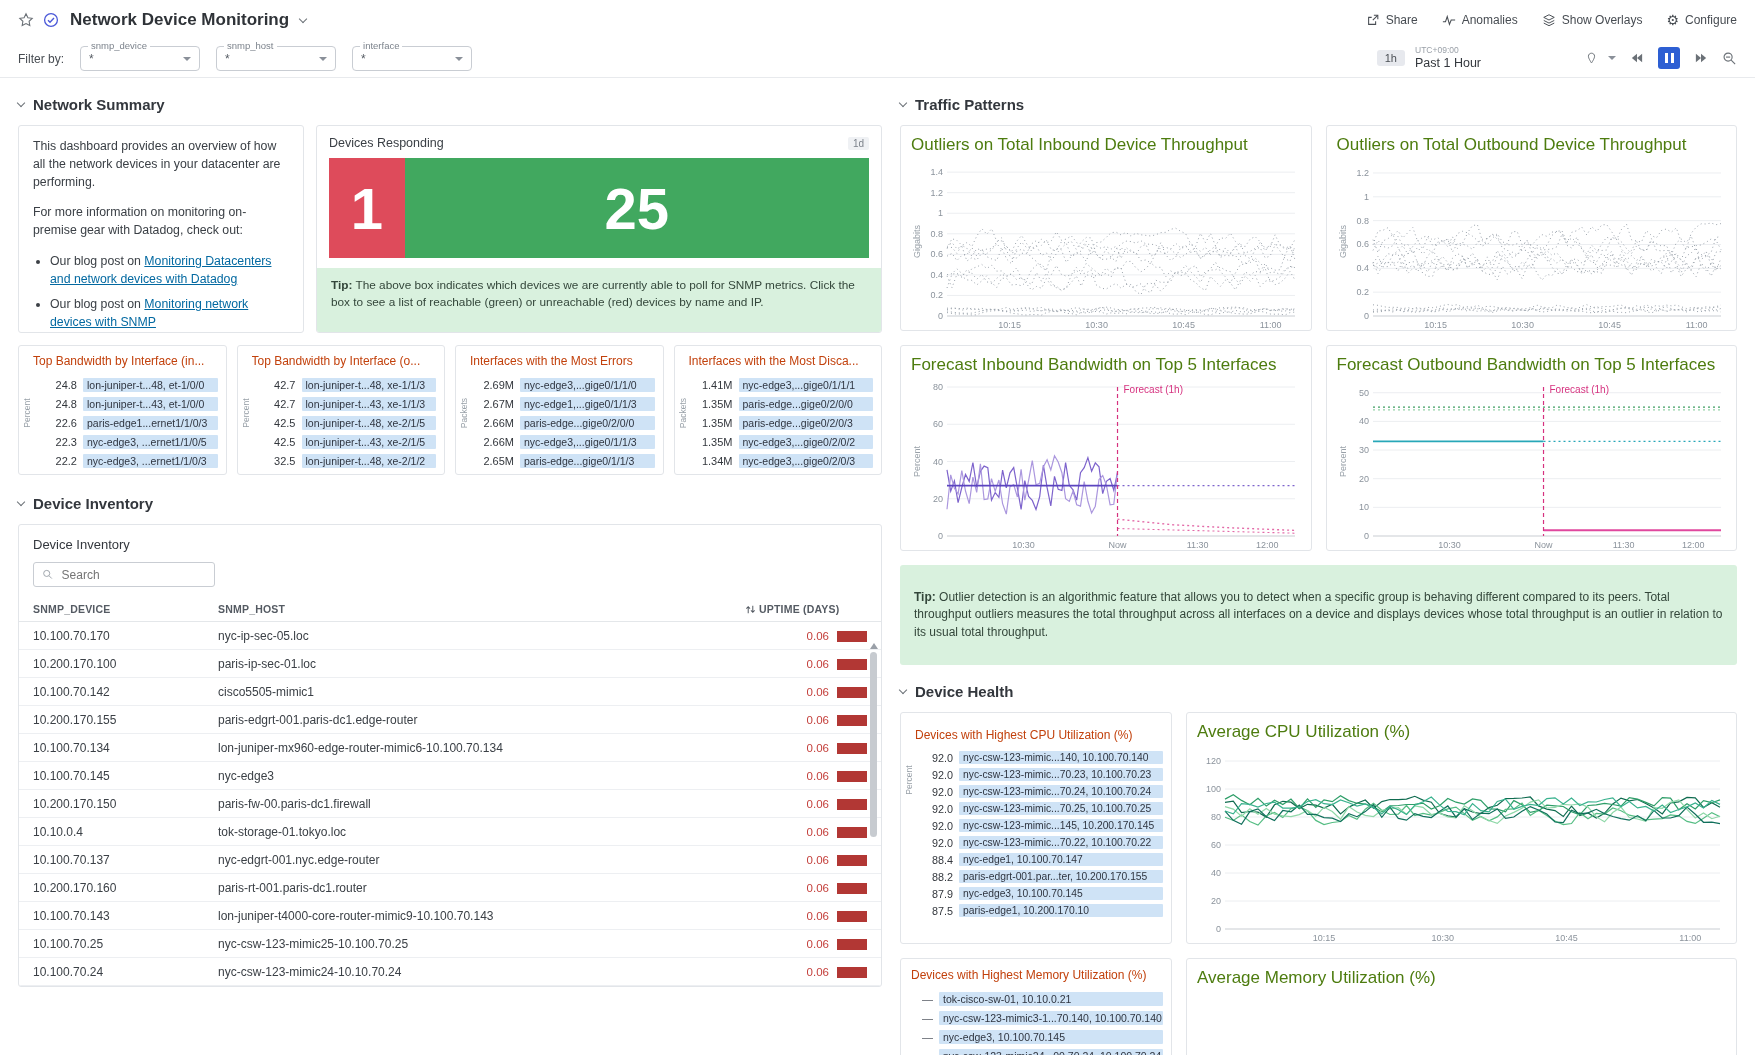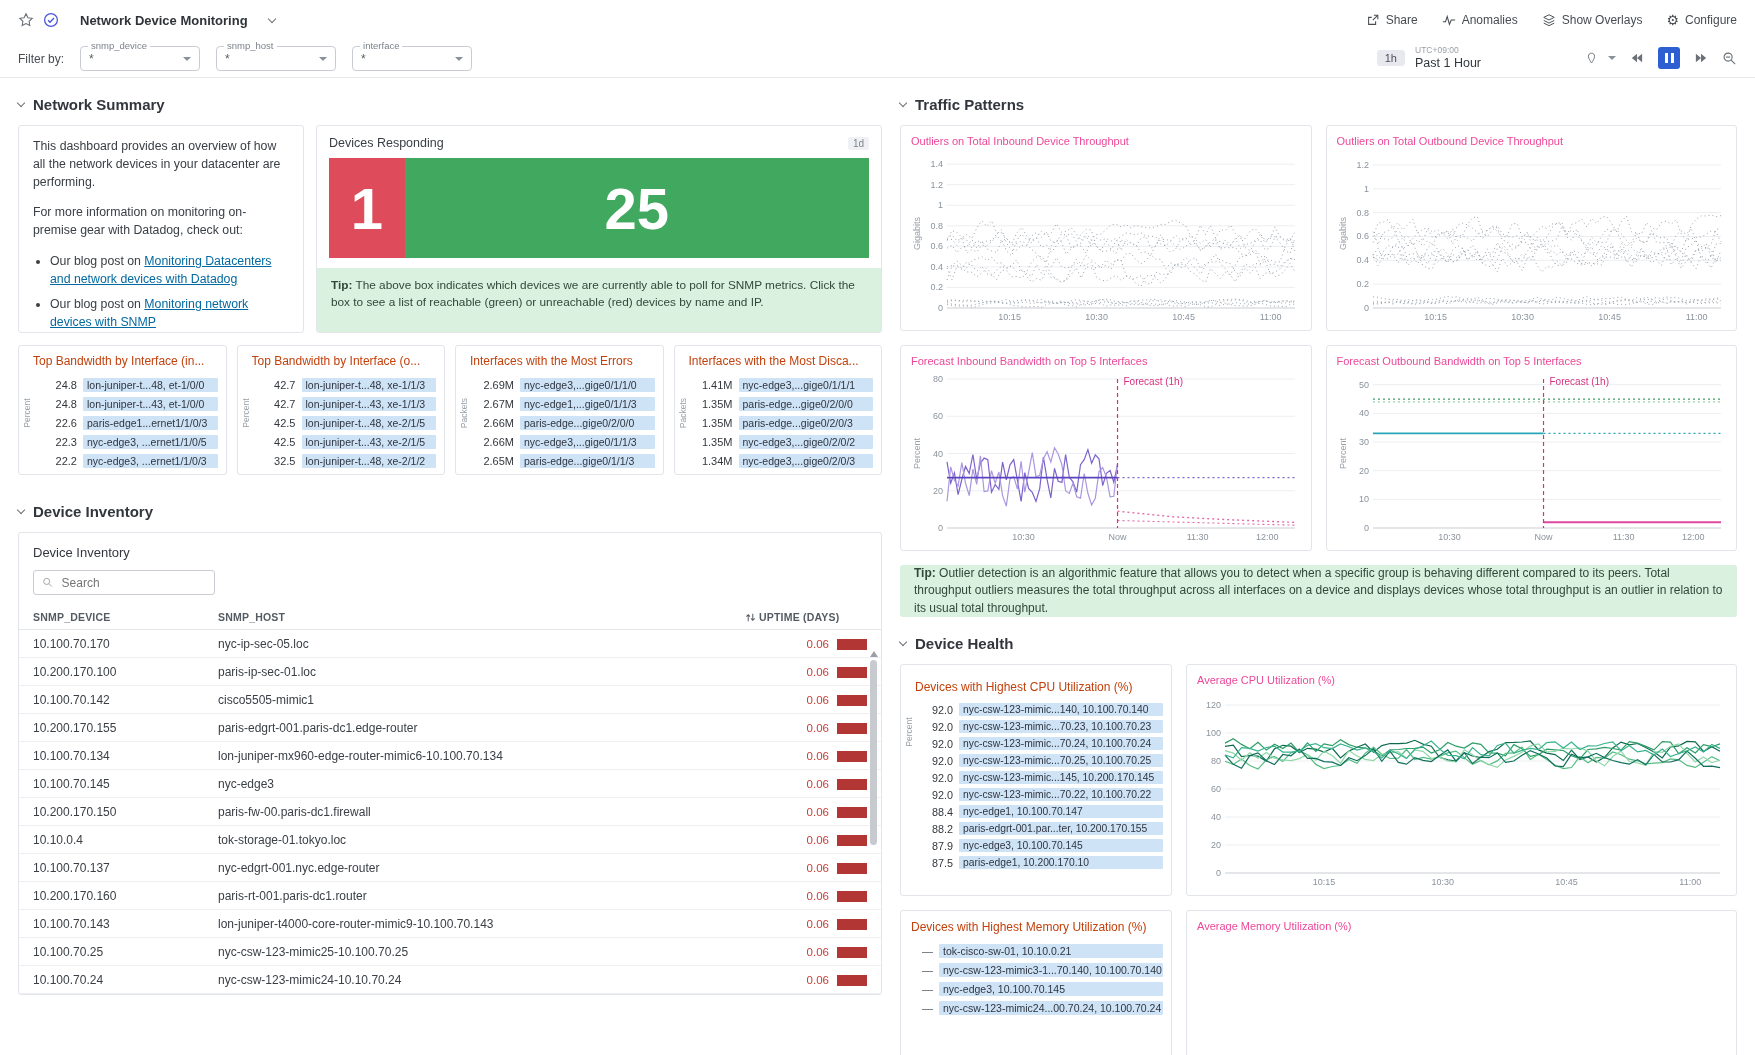--- a/index.html
+++ b/index.html
@@ -4,21 +4,21 @@
 <style>
   * { box-sizing: border-box; }
   body {
     margin: 0; width: 1755px; height: 1055px; overflow: hidden;
     background: #ffffff; color: #33373d;
     font-family: "Liberation Sans", sans-serif; font-size: 12px;
   }
   
   .topbar { display:flex; justify-content:space-between; align-items:center; height:40px; padding:0 18px; background:#fff; }
   .topbar-left { display:flex; align-items:center; gap:9px; }
-  .page-title { font-size:13px; font-weight:700; color:#2f3338; margin:12px; }
+  .page-title { font-size:17px; font-weight:700; color:#2f3338; margin:2px; }
   .topbar-right { display:flex; align-items:center; }
   .action-btn { display:flex; align-items:center; gap:6px; font-size:12px; color:#474c52; margin-left:24px; cursor:pointer; }
   .icon-svg { display:inline-block; vertical-align:middle; }
   .gear-glyph { font-size:14px; color:#474c52; line-height:1; }
   .chev { display:inline-block; width:6px; height:6px; border-right:1.5px solid #6b7177; border-bottom:1.5px solid #6b7177; transform:rotate(45deg); margin-top:-3px; }
   
   .filterbar { display:flex; align-items:center; justify-content:space-between; height:38px; padding:0 18px; background:#fff; border-bottom:1px solid #e8eaed; }
   .filters { display:flex; align-items:center; gap:16px; }
   .filter-by { font-size:12px; color:#474c52; }
   .dd { position:relative; display:flex; align-items:center; justify-content:space-between; width:120px; height:25px; border:1px solid #c9cdd3; border-radius:4px; background:#fff; padding:0 8px; font-size:12px; color:#555b63; cursor:pointer; }
@@ -56,41 +56,41 @@
   .resp-tip { background:#d9f1de; margin:10px -12px -10px; padding:9px 14px; font-size:11.8px; line-height:1.42; color:#33463a; flex:1; }
   .toplists { display:grid; grid-template-columns:repeat(4,1fr); gap:10px; margin-top:12px; }
   .tl-card { padding:8px 8px 8px 4px; height:130px; position:relative; overflow:hidden; }
   .tl-title { font-size:12px; color:#c2410c; white-space:nowrap; overflow:hidden; text-overflow:ellipsis; margin:0 0 7px 10px; }
   .tl-axis { position:absolute; left:-12px; top:62px; transform:rotate(-90deg); font-size:8.5px; color:#98a0a8; width:40px; text-align:center; }
   .tl-rows { margin-left:14px; }
   .tl-row { display:flex; align-items:center; height:19px; gap:6px; cursor:pointer; }
   .tl-val { width:40px; text-align:right; font-size:11px; color:#33373d; flex:none; }
   .tl-chip { flex:1; background:#cfe3f6; font-size:10.5px; color:#2f3540; padding:1px 4px; white-space:nowrap; overflow:hidden; border-radius:1px; }
   
-  .inv-section { margin-top:28px; }
+  .inv-section { margin-top:20px; }
   .inv-card { position:relative; overflow:hidden; }
   .inv-title { font-size:13px; color:#33373d; padding:12px 14px 4px; }
   .inv-search { margin:6px 14px 10px; width:182px; height:25px; border:1px solid #c9cdd3; border-radius:3px; display:flex; align-items:center; padding:0 8px; gap:6px; }
   .inv-search input { border:none; outline:none; font-size:12px; color:#555; width:100%; font-family:"Liberation Sans",sans-serif; }
   .inv-table { width:100%; border-collapse:collapse; font-size:12px; }
   .inv-table th { font-size:10.5px; color:#555b63; text-align:left; padding:6px 14px; border-bottom:1px solid #e4e7ea; font-weight:700; letter-spacing:.2px; }
   .inv-table td { padding:6.5px 14px; border-bottom:1px solid #edeff2; color:#3b4046; }
   .col-dev { width:185px; } .col-up { width:150px; text-align:center; }
   .up-cell { text-align:right; white-space:nowrap; }
   .up-val { color:#c4403c; font-size:11.5px; }
   .up-bar { display:inline-block; width:30px; height:11px; background:#b23734; margin-left:8px; vertical-align:middle; }
   .inv-scroll { position:absolute; top:118px; right:3px; bottom:6px; width:9px; }
   .scroll-up { width:0; height:0; border-left:4px solid transparent; border-right:4px solid transparent; border-bottom:6px solid #9aa0a8; margin:0 auto 3px; }
   .scroll-thumb { width:7px; margin:0 auto; height:55%; background:#c7cbd0; border-radius:4px; }
   
   .chart-grid { display:grid; grid-template-columns:1fr 1fr; gap:14px; }
   .chart-card { height:206px; padding:9px 10px 5px; display:flex; flex-direction:column; overflow:hidden; }
-  .chart-title { font-size:11px; color:#ec4899; margin-bottom:3px; white-space:nowrap; overflow:hidden; text-overflow:ellipsis; }
+  .chart-title { font-size:17px; color:#4d7c0f; margin-bottom:3px; white-space:nowrap; overflow:hidden; text-overflow:ellipsis; }
   .plot { flex:1; position:relative; min-height:0; }
-  .tip-wide { margin-top:14px; background:#d9f1de; border-radius:3px; padding:0 14px; font-size:12px; line-height:1.45; color:#33463a; }
+  .tip-wide { margin-top:14px; background:#d9f1de; border-radius:3px; padding:24px 14px; font-size:12px; line-height:1.45; color:#33463a; }
   .health-grid { display:grid; grid-template-columns:272px 1fr; gap:14px; }
   .health-grid + .health-grid { margin-top:14px; }
   .hl-card { height:232px; padding:15px 8px 6px 4px; position:relative; overflow:hidden; }
   .hl-card .tl-title { margin-left:10px; }
   .hl-rows { margin-left:16px; }
   .cpu-list .tl-row { height:17px; }
   .cpu-list .tl-val { width:32px; font-size:10.8px; }
   .cpu-list .tl-chip { font-size:10.3px; }
   .mem-card { height:150px; padding:9px 8px 6px 8px; overflow:hidden; }
   .mem-list .tl-row { height:19px; }

